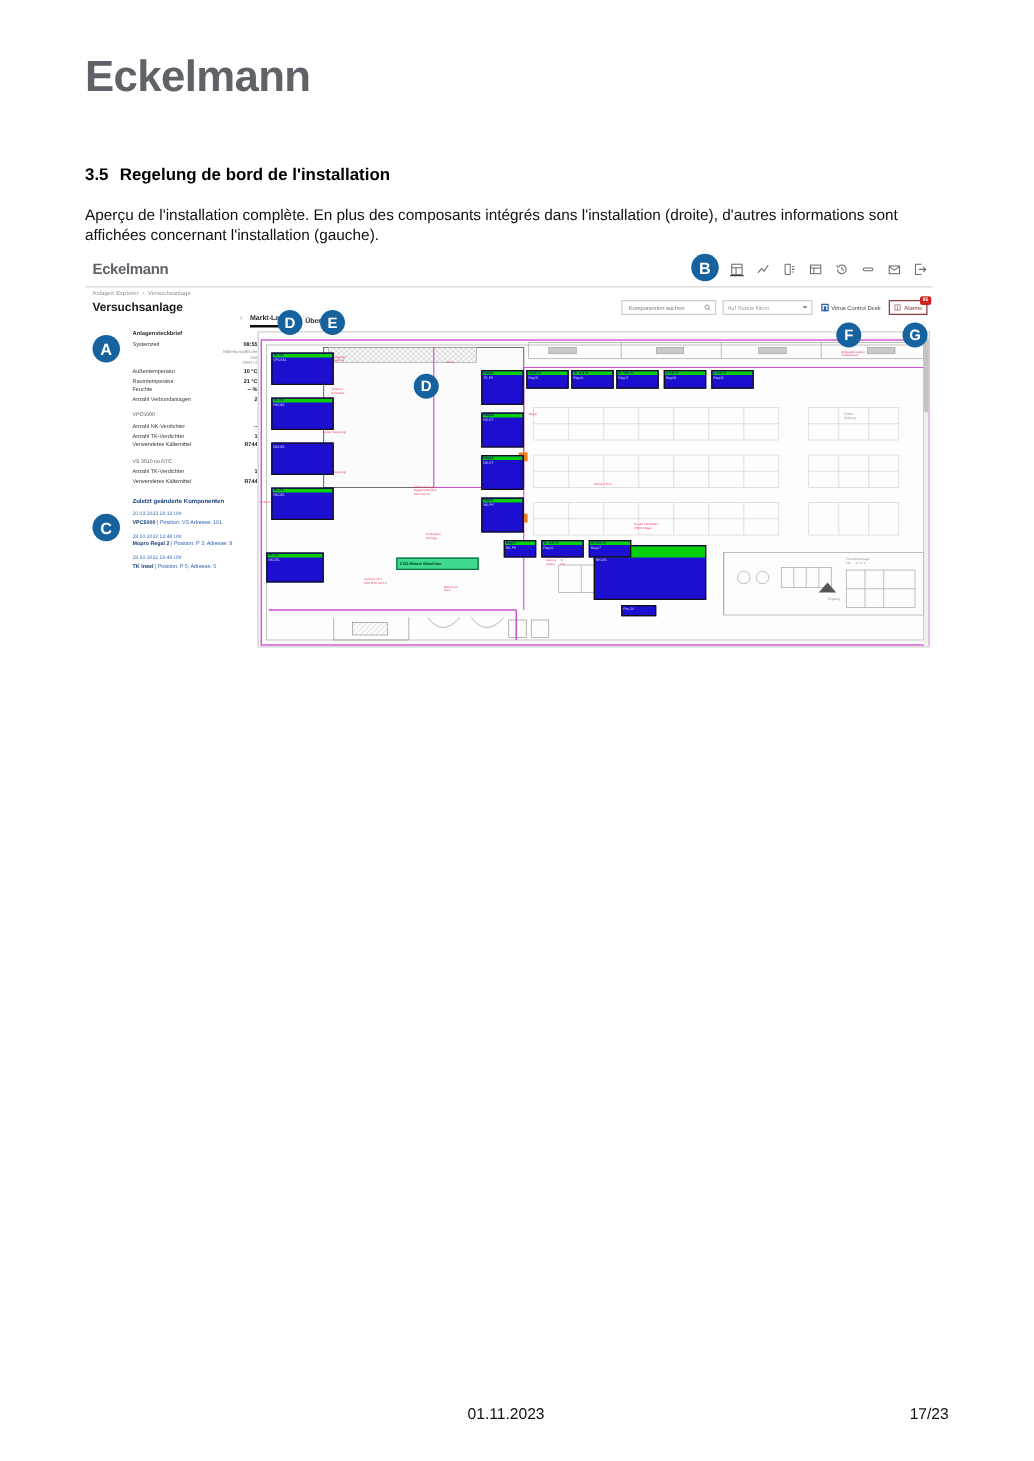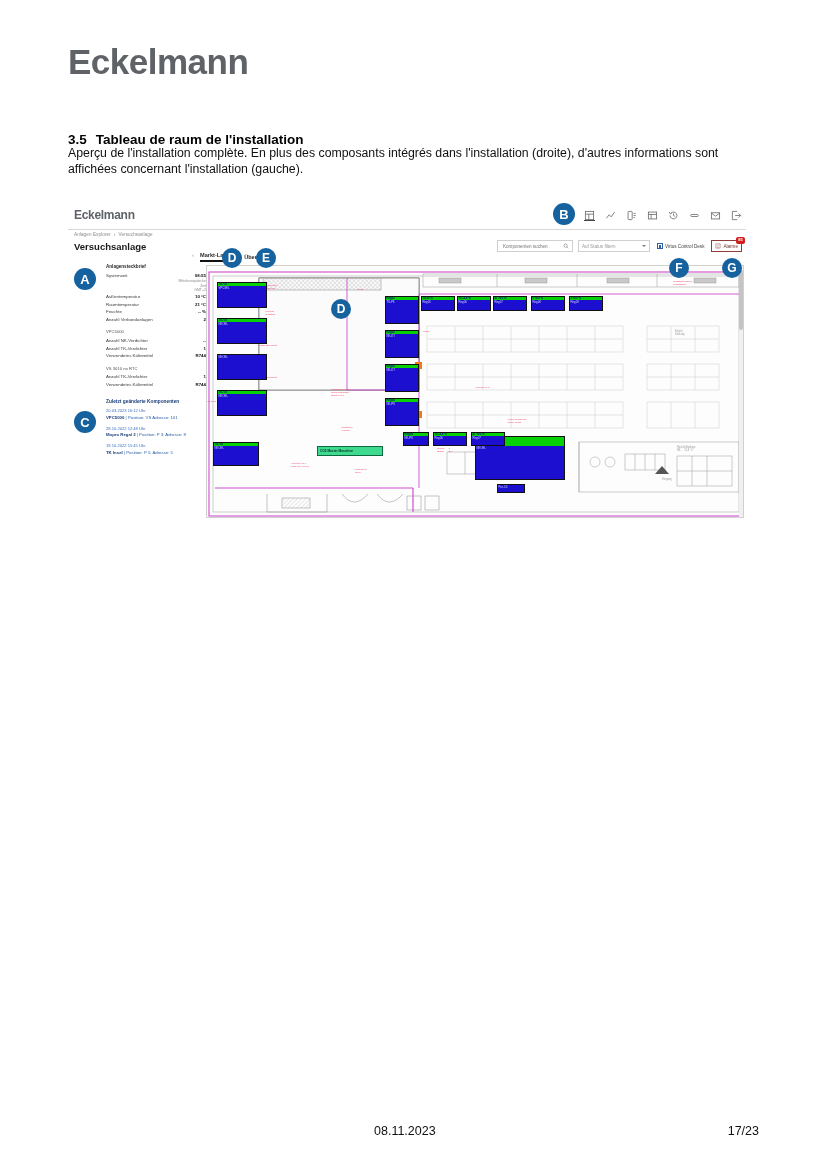--- a/index.html
+++ b/index.html
@@ -22,21 +22,21 @@
     color:#5f6368;
   }
 
   .sec-heading {
     position:absolute; left:68px; top:132px;
     font-size:13.5px; font-weight:bold; color:#000;
   }
   .sec-heading .num { display:inline-block; margin-right:9px; }
 
   .body-para {
-    position:absolute; left:68px; top:146px; width:690px;
+    position:absolute; left:68px; top:165px; width:690px;
     font-size:12.3px; line-height:15.5px; color:#111;
   }
 
   
   .footer-date {
     position:absolute; left:374px; top:1124px;
     font-size:12.5px; color:#111;
   }
   .footer-page {
     position:absolute; right:68px; top:1124px;
@@ -184,21 +184,21 @@
   .circle.sm { width:20px; height:20px; font-size:12px; }
 </style>
 </head>
 <body>
 
 <div class="page">
 
   <div class="brand-logo">Eckelmann</div>
 
   <div class="sec-heading">
-    <span class="num">3.5</span><span>Tableau de raum de l'installation</span>
+    <span class="num">3.5</span><span>Regelung de bord de l'installation</span>
   </div>
 
   <div class="body-para">Aperçu de l'installation complète. En plus des composants intégrés dans l'installation (droite), d'autres informations sont affichées concernant l'installation (gauche).</div>
 
   <div class="shot">
 
     <div class="shot-header">
       <div class="shot-logo">Eckelmann</div>
       <div class="hdr-icons">
         <span class="ic ic-active">
@@ -604,16 +604,16 @@
 
   <div class="circle" style="left:74px; top:268px;">A</div>
   <div class="circle" style="left:553px; top:203px;">B</div>
   <div class="circle" style="left:74px; top:411px;">C</div>
   <div class="circle sm" style="left:222px; top:248px;">D</div>
   <div class="circle sm" style="left:256px; top:248px;">E</div>
   <div class="circle sm" style="left:331px; top:299px;">D</div>
   <div class="circle sm" style="left:669px; top:258px;">F</div>
   <div class="circle sm" style="left:722px; top:258px;">G</div>
 
-  <div class="footer-date">08.11.2023</div>
+  <div class="footer-date">01.11.2023</div>
   <div class="footer-page">17/23</div>
 
 </div>
 
 </body></html>

